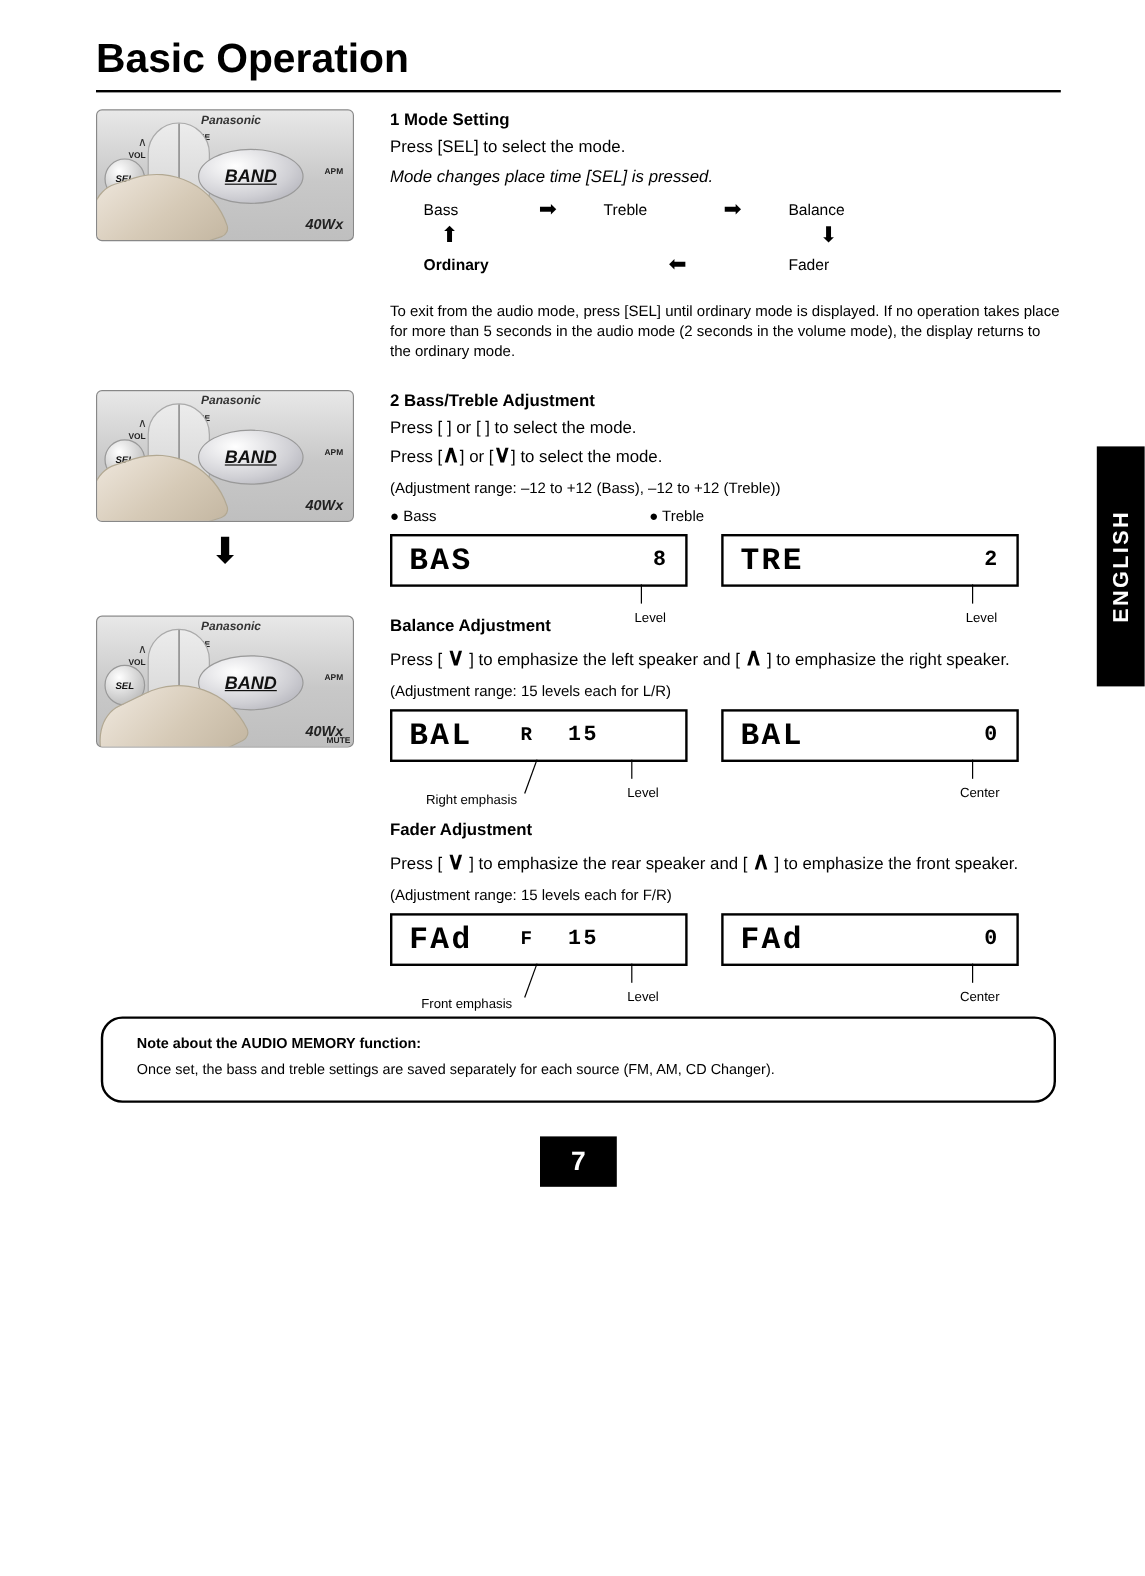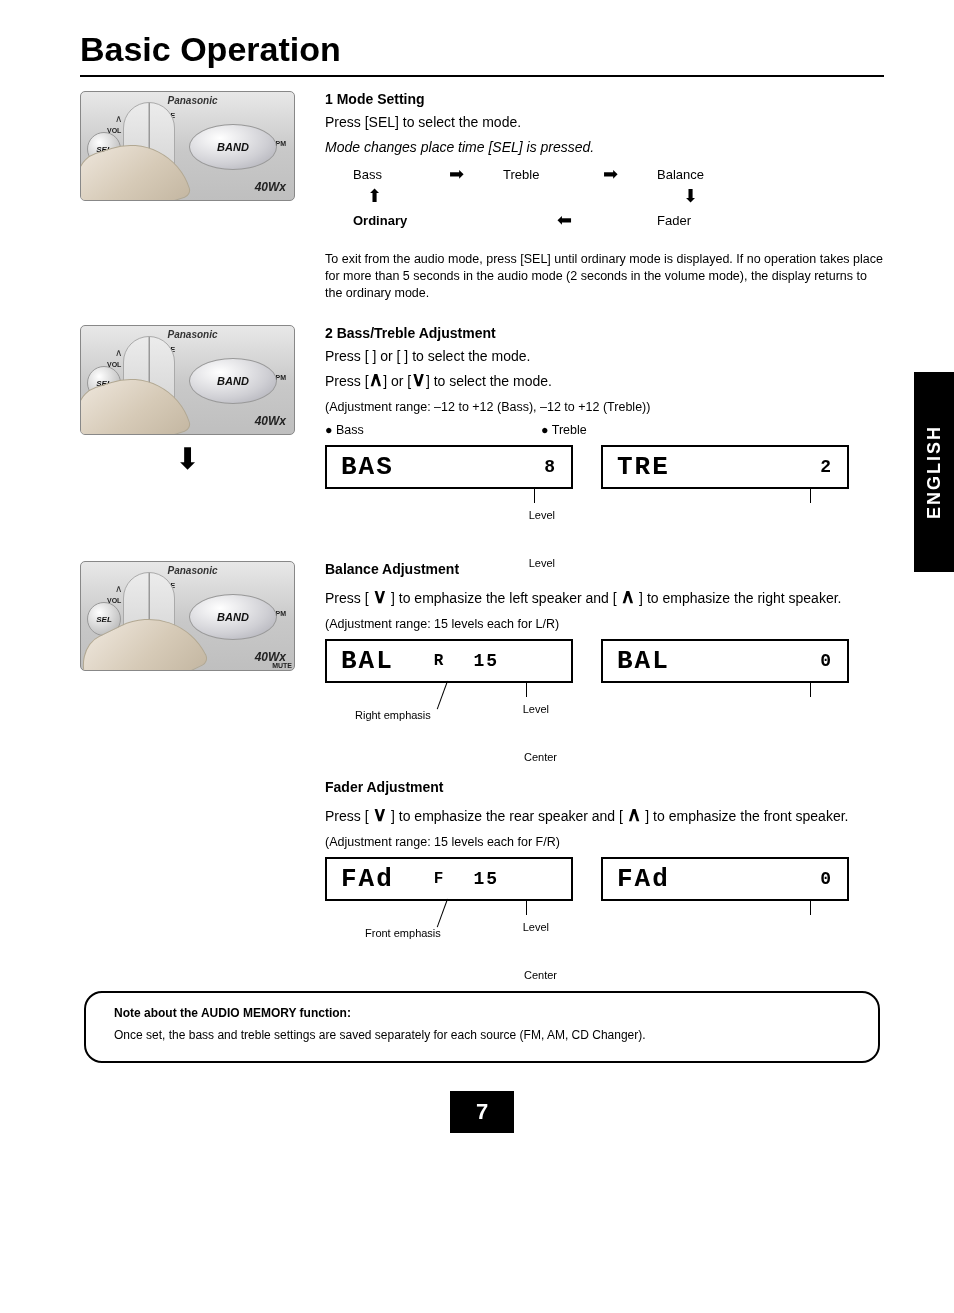--- a/index.html
+++ b/index.html
@@ -51,25 +51,25 @@
   .chev-up, .chev-dn { position:absolute; font-size:10px; color:#333; left:34px; }
   .chev-up{top:21px;} .chev-dn{top:62px;}
   .selbtn {
     position:absolute; top:40px; left:6px;
     width:34px; height:34px; border-radius:50%;
     background:radial-gradient(circle at 35% 30%,#fff 0%,#ccc 60%,#aaa 100%);
     border:1px solid #999; display:flex; align-items:center; justify-content:center;
     font-size:8px; font-weight:bold; font-style:italic; color:#111;
   }
   .bandbtn {
-    position:absolute; top:32px; left:108px;
+    position:absolute; top:32px; left:84px;
     width:88px; height:46px; border-radius:50%;
     background:radial-gradient(ellipse at 35% 30%,#fff 0%,#cfcfd4 60%,#a7a7b0 100%);
     border:1px solid #999; display:flex; align-items:center; justify-content:center;
-    font-size:11px; font-weight:bold; font-style:italic; color:#111;
+    font-size:15px; font-weight:bold; font-style:italic; color:#111;text-decoration:underline;
   }
   .navpad {
     position:absolute; top:10px; left:42px;
     width:52px; height:92px; border-radius:30px;
     background:linear-gradient(180deg,#ececec,#cfcfcf);
     border:1px solid #aaa;
   }
   .navpad::before, .navpad::after {
     content:''; position:absolute; left:50%; background:#999; width:1px; height:100%;
   }
@@ -91,21 +91,21 @@
   .lcds { display:flex; gap:28px; margin-top:6px; }
   .lcd {
     width:248px; height:44px; border:2px solid #000;
     display:flex; align-items:center; padding:0 14px; gap:20px; position:relative;
   }
   .seg { font-family:"Courier New",monospace; font-size:26px; font-weight:bold; letter-spacing:2px; }
   .segsm { font-family:"Courier New",monospace; font-size:18px; font-weight:bold; letter-spacing:2px; margin-left:auto; }
   .segmid { font-family:"Courier New",monospace; font-size:16px; font-weight:bold; letter-spacing:2px; margin-left:20px; padding-right:8px;}
   .tick { width:1px; height:16px; background:#000; position:absolute; bottom:-16px; }
   .tickline { width:1px; height:30px; background:#000; position:absolute; bottom:-30px; transform-origin:top; }
-  .lcds + .after { display:flex; gap:28px;flex-direction:column; }
+  .lcds + .after { display:flex; gap:28px; }
   .aftercol { width:248px; font-size:11px; position:relative; padding-top:20px;}
   .aftercol .algn { position:absolute; }
 
   .caret { font-family:Arial; font-weight:bold; font-size:20px; }
 
   .notebox {
     border:2px solid #000; border-radius:18px; padding:12px 28px; margin:22px 4px 0 4px;
   }
   .notebox p { font-size:12px; }
 
@@ -273,21 +273,21 @@
           <span class="tick" style="right:44px;"></span>
         </div>
         <div class="lcd">
           <span class="seg">FAd</span>
           <span class="segsm">0</span>
           <span class="tick" style="right:36px;"></span>
         </div>
       </div>
       <div class="after" style="display:flex;gap:28px;">
         <div class="aftercol">
-          <span class="algn" style="left:40px; top:26px;">Front emphasis</span>
+          <span class="algn" style="left:26px; top:26px;">Front emphasis</span>
           <span class="algn" style="right:24px;">Level</span>
         </div>
         <div class="aftercol">
             <span class="algn" style="right:16px;">Center</span>
           </div>
       </div>
     </div>
   </div>
 
   <div class="notebox">

